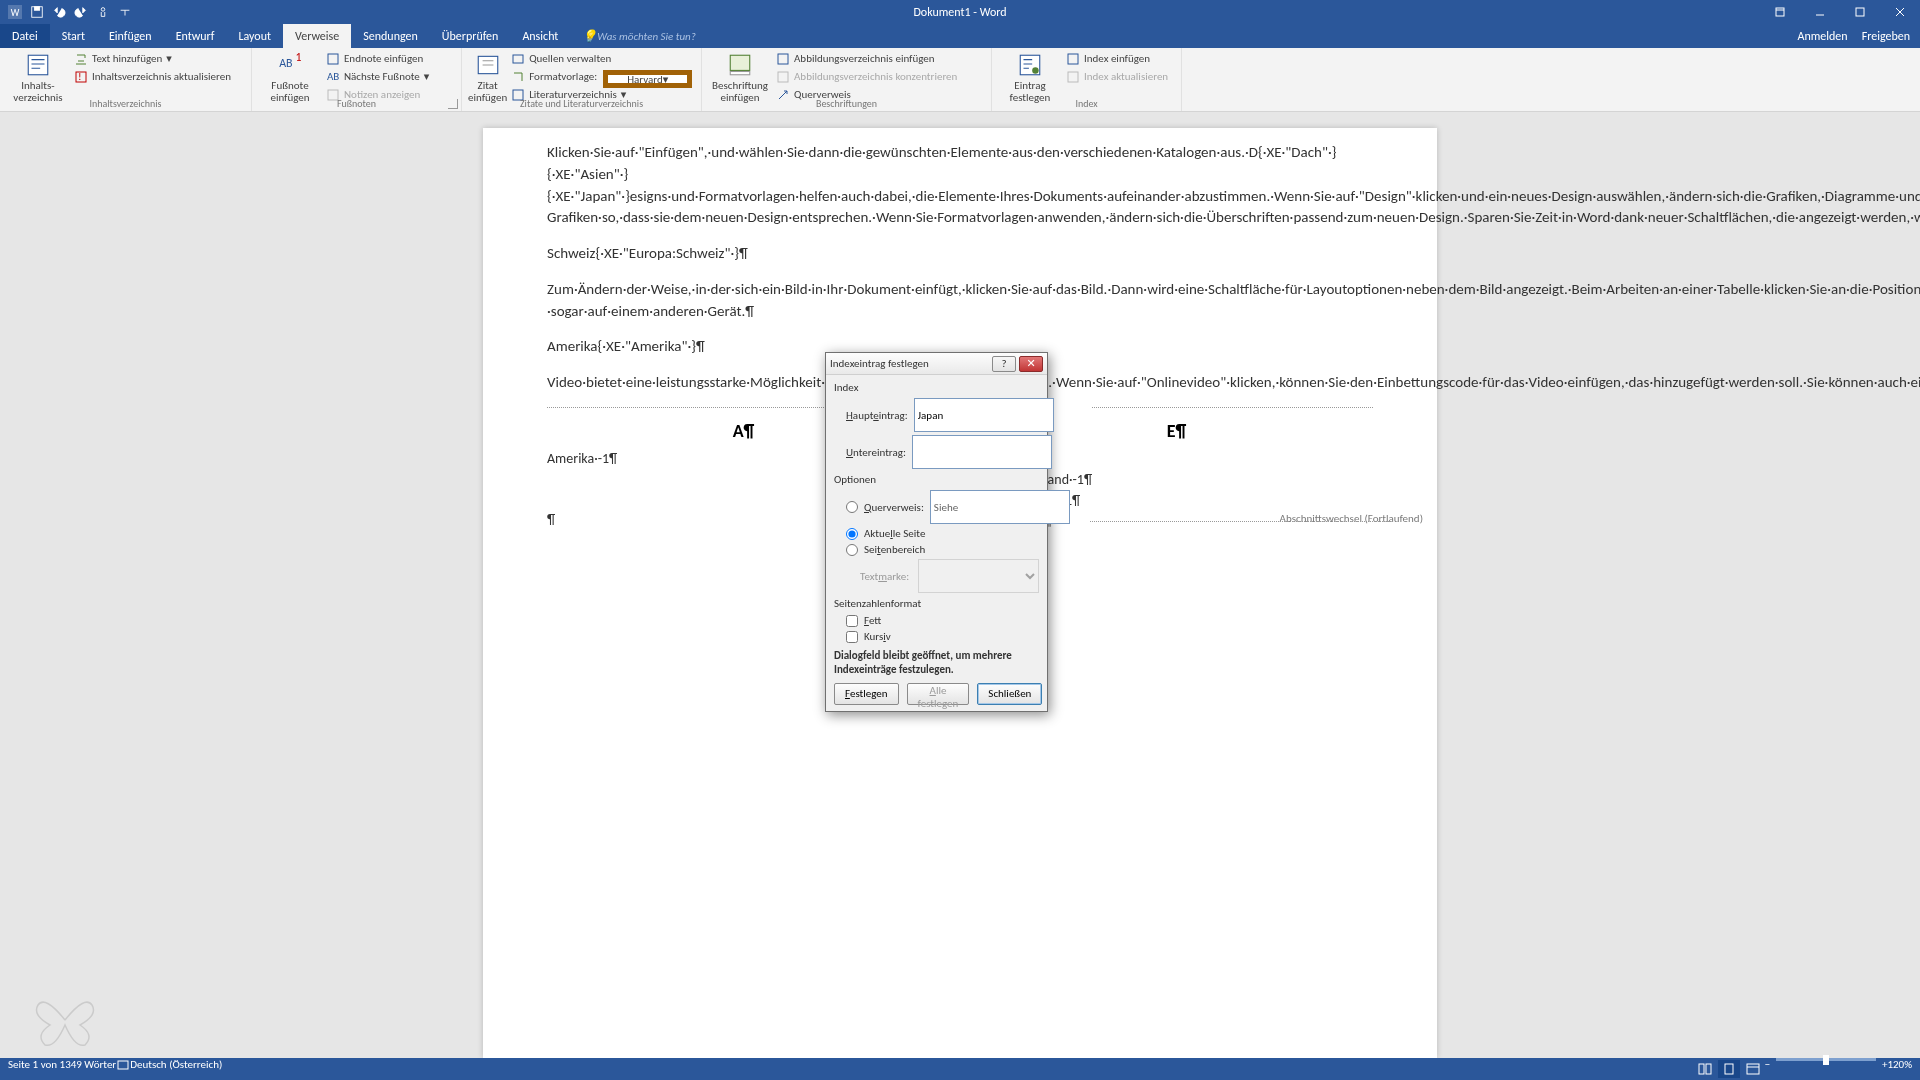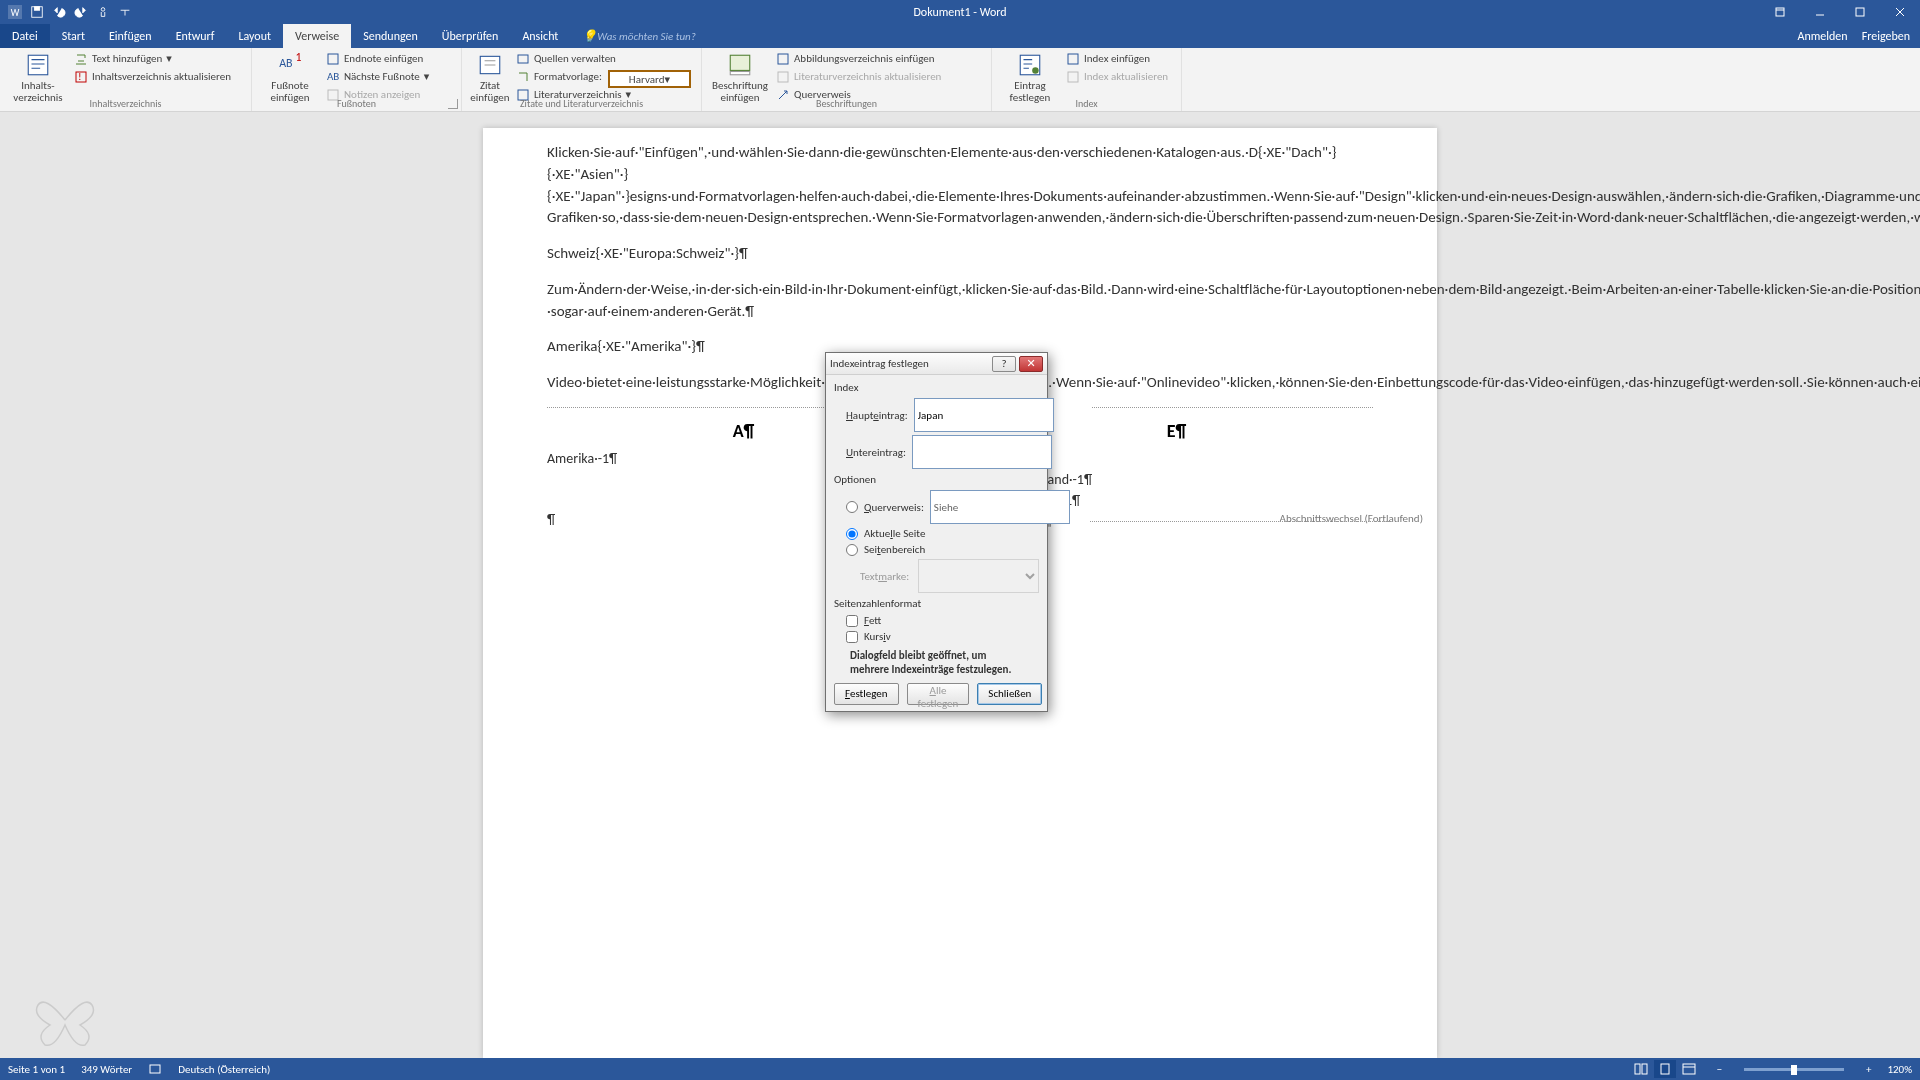--- a/index.html
+++ b/index.html
@@ -27,21 +27,21 @@
 .ribbon{height:64px;background:#f3f3f3;display:flex;border-bottom:1px solid #d4d4d4}
 .rgroup{display:flex;flex-direction:column;padding:2px 6px 0;border-right:1px solid #e1e1e1;position:relative}
 .rgroup .lbl{position:absolute;bottom:1px;left:0;right:0;text-align:center;font-size:10px;color:#777}
 .rbig{display:flex;flex-direction:column;align-items:center;justify-content:flex-start;width:64px;padding-top:2px;gap:2px}
 .rbig .ico{width:26px;height:26px}
 .rbig span{font-size:11px;color:#444;text-align:center;line-height:1.1}
 .rcol{display:flex;flex-direction:column;gap:1px;padding-top:2px}
 .ritm{display:flex;gap:4px;height:17px;padding:0 4px;color:#444}
 .ritm.dis{color:#a9a9a9}
 .ritm .ico{width:14px;height:14px;flex-shrink:0}
-.rselect{display:inline-flex;align-items:center;border:2px solid #a16207;height:18px;padding:0 19px;background:#fff;font-size:11px;margin-left:2px}
+.rselect{display:inline-flex;align-items:center;border:5px solid #a16207;height:18px;padding:0 19px;background:#fff;font-size:11px;margin-left:2px}
 .launcher{position:absolute;right:3px;bottom:2px;width:10px;height:10px;border:1px solid #999;border-top:none;border-left:none}
 .launcher::after{content:"";position:absolute;right:-1px;bottom:-1px;width:4px;height:4px;border-right:1px solid #999;border-bottom:1px solid #999}
 
 
 .docarea{position:absolute;top:128px;left:0;right:0;bottom:22px;background:#e6e6e6;display:flex;justify-content:center}
 .page{width:954px;background:#fff;box-shadow:0 0 6px rgba(0,0,0,.2);padding:14px 64px 40px;position:relative}
 .page p{font-family:Calibri,sans-serif;font-size:15px;line-height:1.45;color:#333;margin-bottom:4px;text-align:left}
 .secbreak{text-align:center;font-size:12px;color:#7a7a7a;margin:6px 0;position:relative}
 .secbreak::before,.secbreak::after{content:"";position:absolute;top:50%;width:34%;height:0;border-top:1px dotted #999}
 .secbreak::before{left:0}
@@ -63,29 +63,29 @@
 .dlgbtn.close{background:linear-gradient(#e27777,#c13535);color:#fff;border-color:#8b2b2b}
 .dlgbody{padding:6px 8px}
 .dlgsec{margin-bottom:4px}
 .dlgrow{display:flex;align-items:center;margin:3px 0;gap:6px}
 .dlgrow label{width:78px}
 .dlgrow label.ind{padding-left:12px;width:78px}
 .dlginput{flex:1;height:18px;border:1px solid #7a9ac0;background:#fff;padding:16px 3px;font-size:11px}
 .dlginput.ital{color:#666}
 .dlginput.dis{background:#f0f0f0;border-color:#c8c8c8}
 .dlgradio,.dlgcheck{width:12px;height:12px;margin-left:12px}
-.dlgnote{font-size:11px;color:#333;font-weight:bold;line-height:1.25;margin:6px 16px}
+.dlgnote{font-size:11px;color:#333;font-weight:bold;line-height:1.25;margin:6px 0}
 .dlgbtnrow{display:flex;gap:8px;justify-content:flex-start}
 .dbtn{height:22px;padding:0 10px;border:1px solid #8a8a8a;background:linear-gradient(#fdfdfd,#e4e4e4);border-radius:2px;font-size:11px}
 .dbtn.dis{color:#9a9a9a}
 .dbtn.def{border-color:#3c7fb1;box-shadow:0 0 0 1px #a3c7e8 inset}
 .ul{text-decoration:underline}
 
 
-.statusbar{position:absolute;bottom:0;left:0;right:0;height:22px;background:#2b579a;color:#fff;display:flex;align-items:center;font-size:11px;padding:0 8px;gap:16px}
+.statusbar{position:absolute;bottom:0;left:0;right:0;height:22px;background:#2b579a;color:#fff;display:flex;font-size:11px;padding:0 8px;}
 .statusbar .spacer{flex:1}
 .viewbtns{display:flex;gap:2px;align-items:center}
 .vbtn{width:22px;height:18px;display:flex;align-items:center;justify-content:center;border:1px solid transparent}
 .vbtn.active{background:#19478a}
 .zoomslider{width:100px;height:3px;background:#7ea0cf;position:relative;margin:0 6px}
 .zoomslider::after{content:"";position:absolute;left:50%;top:-3px;width:6px;height:10px;background:#fff;margin-left:-3px}
 
 
 .butterfly{position:absolute;left:30px;bottom:30px;width:70px;height:60px;opacity:.28}
 .butterfly svg{width:100%;height:100%}
@@ -306,21 +306,21 @@
               </svg>
             </span>
             <span>Abbildungsverzeichnis einfügen</span>
           </div>
         <div class="ritm dis">
             <span class="ico">
               <svg viewBox="0 0 14 14">
                 <rect x="2" y="2" width="10" height="10" fill="none" stroke="#bbb"></rect>
               </svg>
             </span>
-            <span>Literaturverzeichnis aktualisieren</span>
+            <span>Abbildungsverzeichnis konzentrieren</span>
           </div>
         <div class="ritm">
             <span class="ico">
               <svg viewBox="0 0 14 14">
                 <path d="M3 11l8-8M8 3h3v3" stroke="#2b579a" fill="none"></path>
               </svg>
             </span>
             <span>Querverweis</span>
           </div>
       </div>

